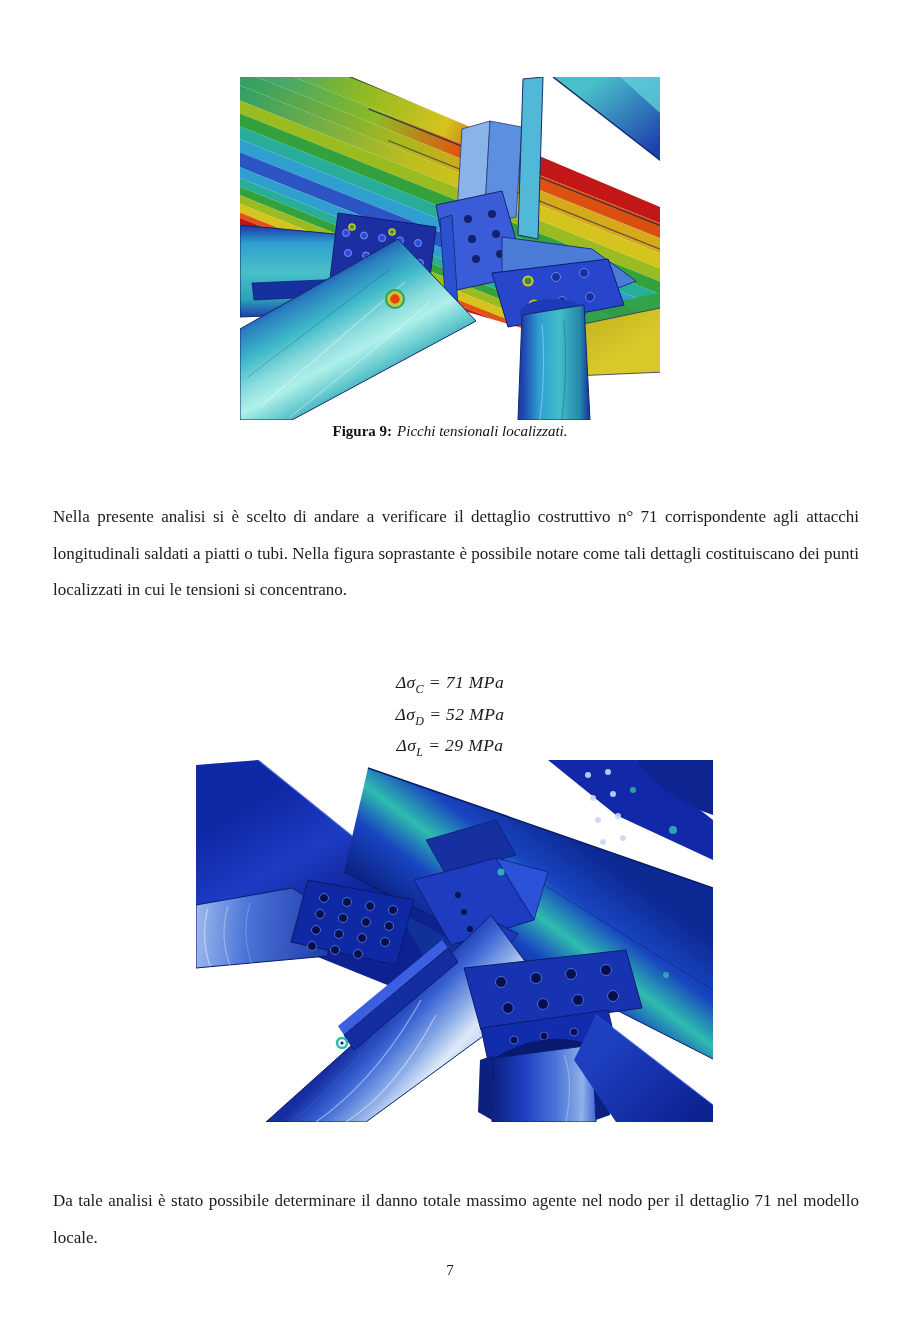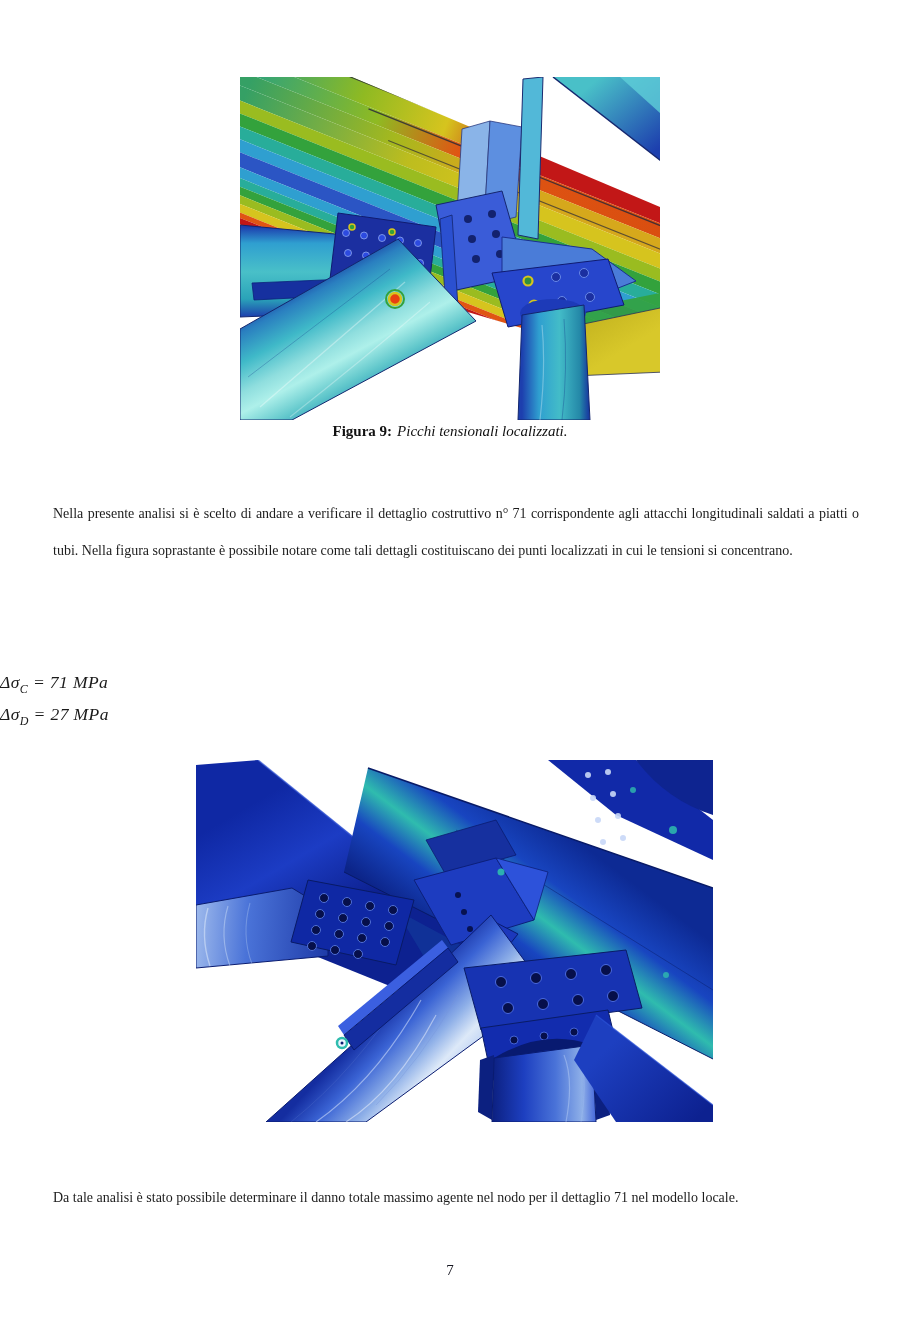--- a/index.html
+++ b/index.html
@@ -11,41 +11,41 @@
     font-family:"Liberation Serif", serif;
     color:#1b1b1b;
     overflow:hidden;
   }
   .figure{position:absolute;margin:0;padding:0;}
   .figure svg{display:block;}
   .body-par{
     position:absolute;
     left:53px;
     width:806px;
-    font-size:14px;
+    font-size:17px;
     line-height:36.5px;
     text-align:justify;
     color:#1c1c1c;
   }
   .caption{
     position:absolute;
     left:0;
     width:900px;
     text-align:center;
     font-size:15px;
     color:#111;
   }
   .caption .cap-label{font-weight:bold;}
   .caption .cap-text{font-style:italic;margin-left:5px;}
   .equations{
     position:absolute;
     left:0;
     width:900px;
     top:672px;
-    text-align:left;
+    text-align:center;
   }
   .eq-line{
     font-style:italic;
     font-size:17.5px;
     height:20px;
     margin-bottom:11.5px;
     letter-spacing:0.4px;
     color:#1a1a1a;
   }
   .eq-line sub{
@@ -235,21 +235,22 @@
 
   <div class="caption" style="top:423px;">
     <span class="cap-label">Figura 9:</span><span class="cap-text">Picchi tensionali localizzati.</span>
   </div>
 
   <p class="body-par" style="top:482px;">Nella presente analisi si è scelto di andare a verificare il dettaglio costruttivo n° 71 corrispondente agli attacchi longitudinali saldati a piatti o tubi. Nella figura soprastante è possibile notare come tali dettagli costituiscano dei punti localizzati in cui le tensioni si concentrano.</p>
 
 
   <div class="equations">
     <div class="eq-line"><span>Δσ</span><sub>C</sub><span> = 71 MPa</span></div>
-    <div class="eq-line"><span>Δσ</span><sub>D</sub><span> = 27 MPa</span></div>
+    <div class="eq-line"><span>Δσ</span><sub>D</sub><span> = 52 MPa</span></div>
+    <div class="eq-line"><span>Δσ</span><sub>L</sub><span> = 29 MPa</span></div>
   </div>
 
   <figure class="figure" style="left:196px;top:760px;width:517px;height:362px;">
     <svg width="517" height="362" viewBox="0 0 517 362">
       <defs>
         <linearGradient id="g10tl" x1="80" y1="30" x2="150" y2="150" gradientUnits="userSpaceOnUse">
           <stop offset="0" stop-color="#0f28a4"></stop>
             <stop offset="0.5" stop-color="#1c3cc4"></stop>
           <stop offset="1" stop-color="#0d2190"></stop>
         </linearGradient>

